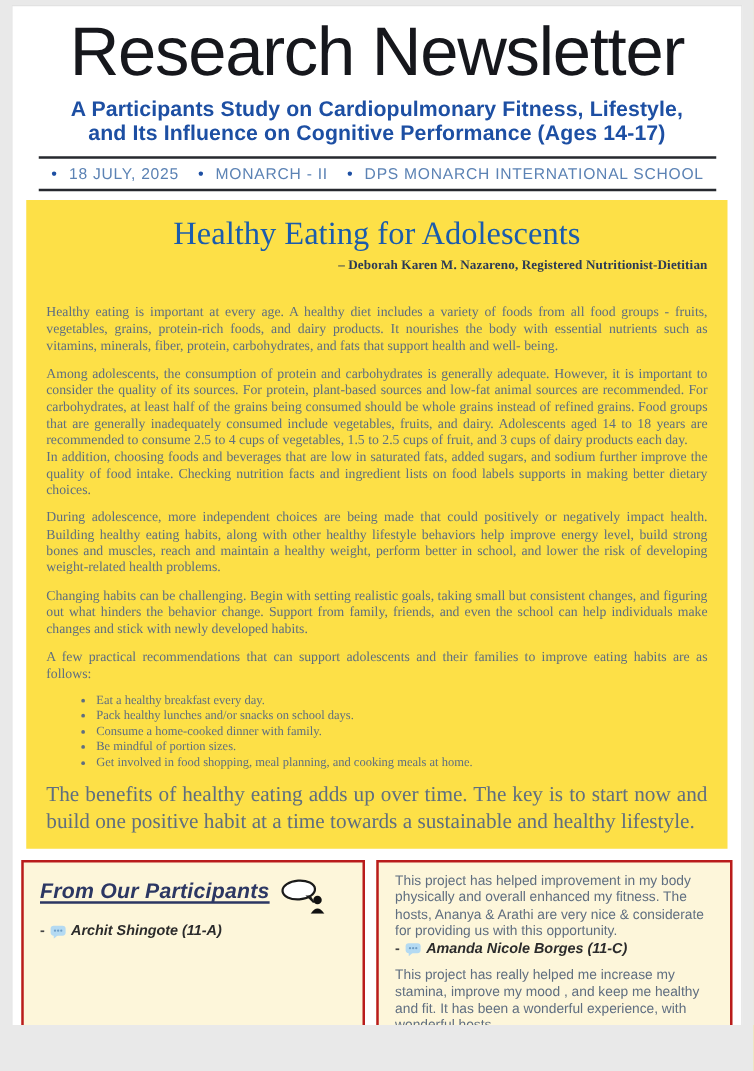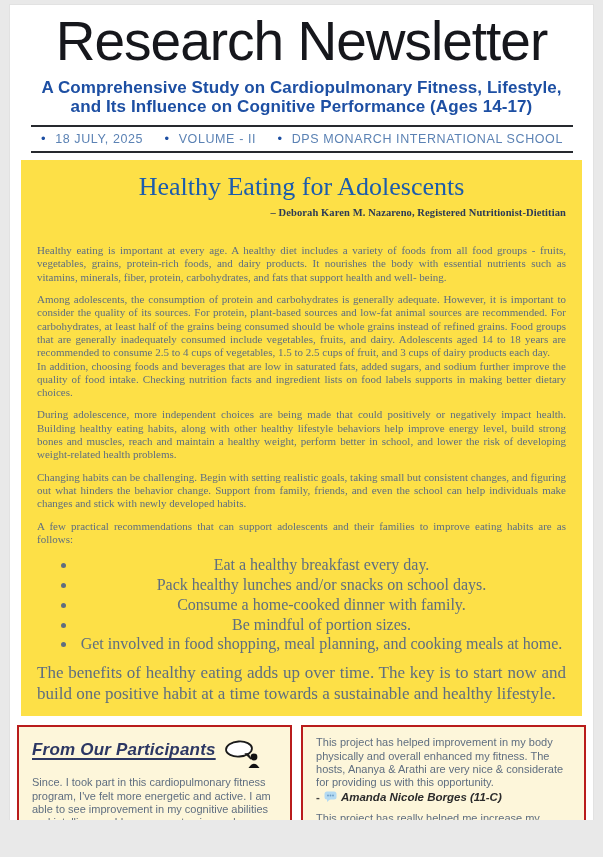--- a/index.html
+++ b/index.html
@@ -22,21 +22,21 @@
 
   
   .article { margin: 7px 11px 0; background: #fde047; padding: 12px 16px 12px; font-family: Liberation Serif, serif; }
   .article-title { text-align: center; color: #1b5cad; font-size: 26px; font-weight: 500;
                    letter-spacing: 0px; margin-bottom: 5px; }
   .byline { text-align: right; color: #2c3a55; font-weight: 700; font-size: 10.5px;
             margin-bottom: 26px; letter-spacing: 0.1px; }
   .article-body p { color: #5f6e80; font-size: 11px; line-height: 1.21; text-align: justify;
                     white-space: pre-line; margin-bottom: 9px; }
   .rec-list { margin: 0 0 9px 0; padding-left: 40px; }
-  .rec-list li { color: #5f6e80; font-size: 16px; line-height: 1.24; text-align: center; }
+  .rec-list li { color: #5f6e80; font-size: 10px; line-height: 1.24; text-align: left; }
   .closing { color: #5f6e80; font-size: 17px; line-height: 1.21; text-align: justify; }
 
   
   .boxes { display: flex; gap: 9px; margin: 9px 7px 0; }
   .pbox { background: #fdf6da; border: 2px solid #b91c1c; height: 140px; padding: 9px 13px;
           overflow: hidden; }
   .pbox-left  { width: 279px; }
   .pbox-right { width: 289px; }
   .pbox-head { display: flex; align-items: flex-start; gap: 8px; margin: 4px 0 8px; }
   .pbox-title { color: #2c3763; font-size: 17px; font-weight: 700; font-style: italic;
@@ -52,34 +52,34 @@
   .footer-rule { margin: 7px 20px 0 21px; border-top: 2.5px solid #2b2e33; }
 </style>
 </head>
 <body>
 
 <div class="stage">
   <div class="page">
 
     <div class="nl-title">Research Newsletter</div>
     <div class="nl-subtitle">
-      <div>A Comprehensive Study on Cardiopulmonary Fitness, Lifestyle,</div>
+      <div>A Participants Study on Cardiopulmonary Fitness, Lifestyle,</div>
       <div>and Its Influence on Cognitive Performance (Ages 14-17)</div>
     </div>
 
     <div class="infobar">
 
         <span class="info-item">
           <span class="info-dot">•</span>
           <span>18 JULY, 2025</span>
         </span>
 
         <span class="info-item">
           <span class="info-dot">•</span>
-          <span>VOLUME - II</span>
+          <span>MONARCH - II</span>
         </span>
 
         <span class="info-item">
           <span class="info-dot">•</span>
           <span>DPS MONARCH INTERNATIONAL SCHOOL</span>
         </span>
       </div>
 
     <div class="article">
       <div class="article-title">Healthy Eating for Adolescents</div>
@@ -122,21 +122,20 @@
           <span class="pbox-title">From Our Participants</span>
           <svg width="38" height="28" viewBox="0 0 38 28">
             <ellipse cx="15" cy="9" rx="13" ry="7.5" fill="#ffffff" stroke="#1a1a1a" stroke-width="1.8" transform="rotate(-4 15 9)"></ellipse>
             <path d="M22 14 L27 19 L24 14 Z" fill="#ffffff" stroke="#1a1a1a" stroke-width="1.4"></path>
             <circle cx="30" cy="17" r="3.4" fill="#111111"></circle>
             <path d="M24.5 28 Q30 19.5 35.5 28 Z" fill="#111111"></path>
           </svg>
         </div>
         <div>
 
-            <p class="t-text">Since. I took part in this cardiopulmonary fitness program, I've felt more energetic and active. I am able to see improvement in my cognitive abilities and intelligence. I have more stamina and endurance now.</p>
             <p class="t-author">
               <span class="dash">-</span>
               <svg class="chat-icon" width="13" height="11" viewBox="0 0 13 11">
                 <rect x="0.5" y="0.5" width="12" height="8" rx="2.5" fill="#b4daf2"></rect>
                 <path d="M3 8 L3 11 L6.5 8 Z" fill="#b4daf2"></path>
                 <circle cx="4" cy="4.5" r="0.9" fill="#6e9ec7"></circle>
                 <circle cx="6.5" cy="4.5" r="0.9" fill="#6e9ec7"></circle>
                 <circle cx="9" cy="4.5" r="0.9" fill="#6e9ec7"></circle>
               </svg>
               <span>Archit Shingote (11-A)</span>

